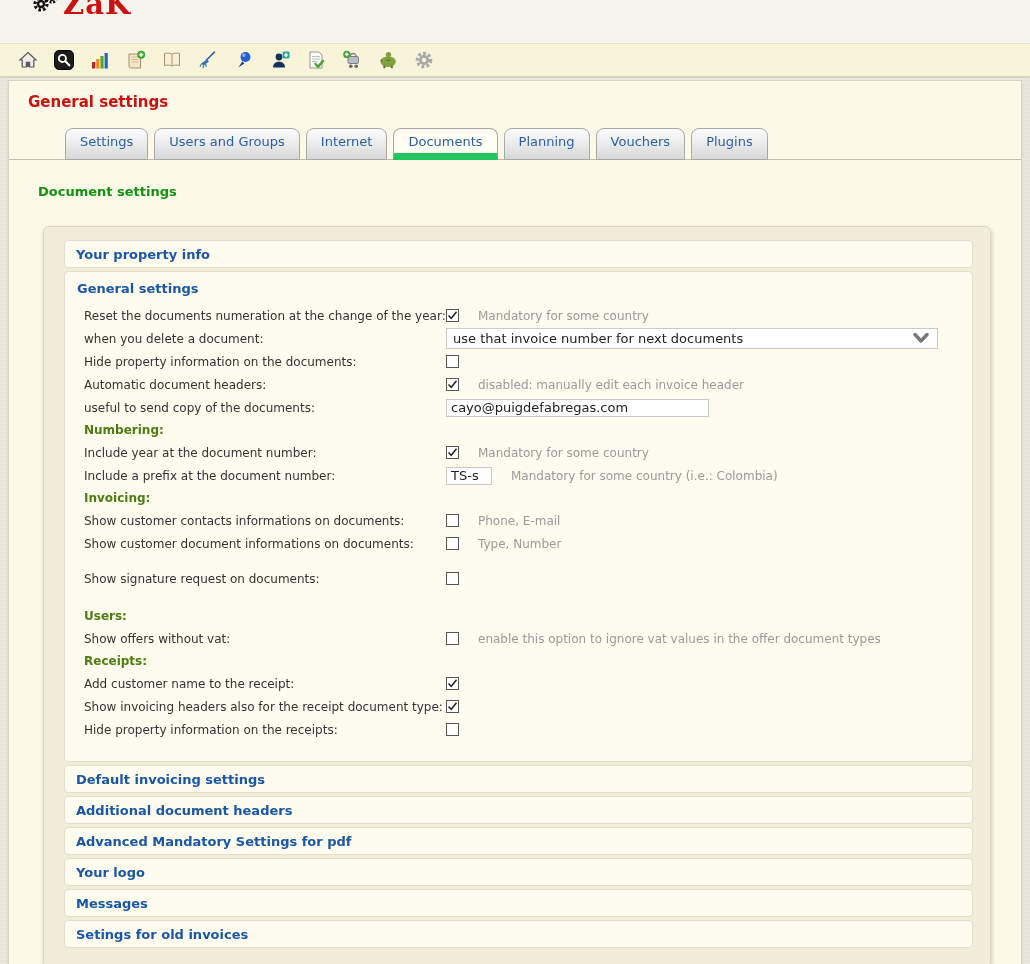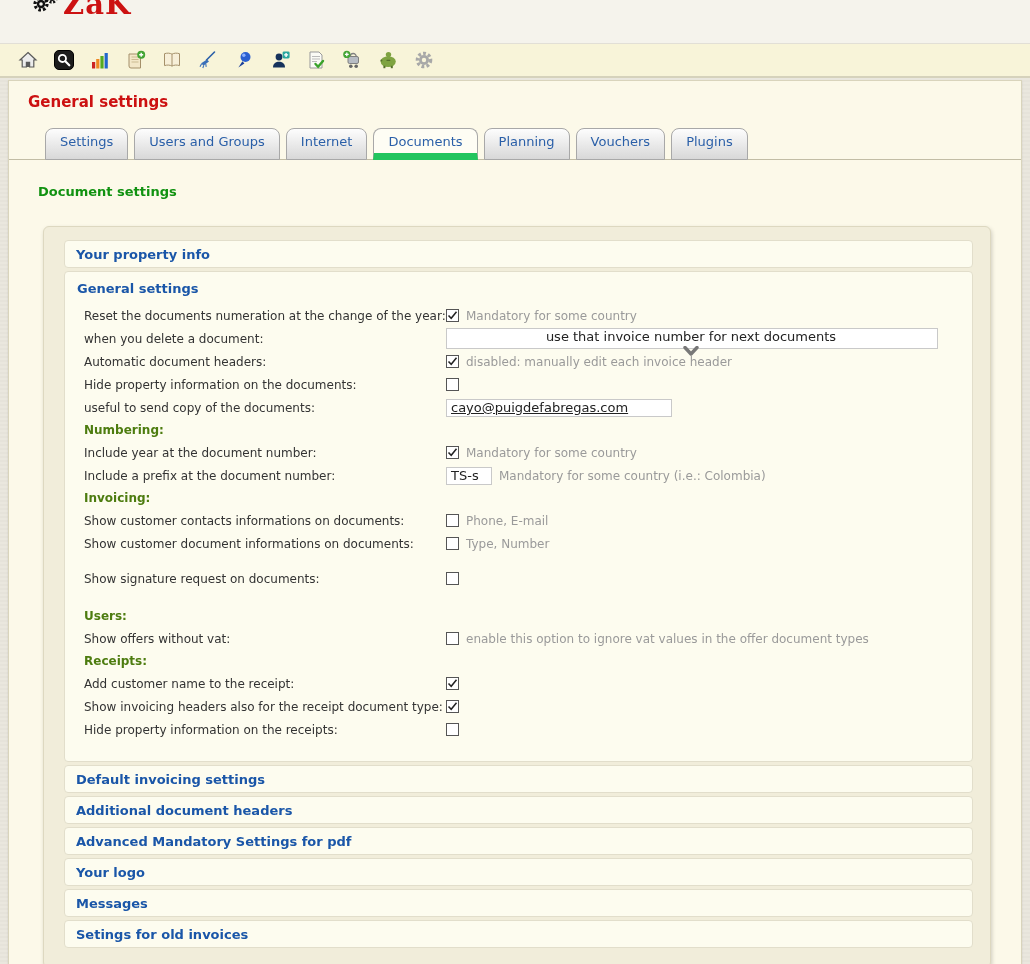--- a/index.html
+++ b/index.html
@@ -19,21 +19,21 @@
   .toolbar { height:34px; background:#f8f4d9; border-bottom:2px solid #d6d2bc;
              display:flex; align-items:center; gap:15px; padding-left:17px; }
   .tool-icon { width:21px; height:21px; display:inline-flex; align-items:center; justify-content:center; cursor:pointer; }
   .tool-icon svg { width:20px; height:20px; }
   
   .page-bg { padding:2px 8px 10px; }
   .wrapper { background:#fcf9e9; border:1px solid #d9d4bc; border-radius:0;
              min-height:880px; box-shadow:0 1px 2px rgba(0,0,0,.10); }
   .page-title { margin:12px 0 0 19px; font-size:15px; font-weight:bold; color:#cc1111; }
   
-  .tabs { margin-top:17px; padding-left:36px; border-bottom:1px solid #c2bda5; display:flex; gap:6px; }
+  .tabs { margin-top:17px; padding-left:56px; border-bottom:1px solid #c2bda5; display:flex; gap:6px; }
   .tab { padding:5px 14px 4px; font-size:13px; color:#2a5fa8;
          background:linear-gradient(#fdfdfd,#d8d8d8);
          border:1px solid #a8a8a8; border-radius:8px 8px 0 0;
          margin-bottom:-1px; border-bottom:1px solid #a8a8a8; cursor:pointer; white-space:nowrap; }
   .tab.active { background:#fefdf4; border-bottom:7px solid #22c55e; }
   
   .subtitle { margin:24px 0 0 29px; font-size:13px; font-weight:bold; color:#119211; }
   .accordion { margin:27px 30px 14px 34px; background:#f1edda; border:1px solid #ddd8c0;
                border-radius:6px; box-shadow:1px 2px 4px rgba(0,0,0,.18);
                padding:13px 17px 16px 20px; }
@@ -41,21 +41,21 @@
              margin-bottom:3px; display:flex; align-items:center; padding-left:11px;
              font-size:13px; font-weight:bold; color:#1a56a8; cursor:pointer; }
   .acc-panel { background:#fdfcef; border:1px solid #e2decb; border-radius:4px;
                margin-bottom:3px; padding:7px 12px 20px; }
   .panel-title { font-size:13px; font-weight:bold; color:#1a56a8; margin:2px 0 8px; }
   
   .row { display:flex; align-items:center; min-height:23px; padding-left:7px; }
   .row-label { width:362px; flex:none; font-size:12px; color:#333; }
   .row-section { font-size:12px; font-weight:bold; color:#4d7c0f; min-height:22px;
                  display:flex; align-items:center; padding-left:7px; }
-  .ctrl { display:flex; align-items:center; }
+  .ctrl { display:flex; align-items:center;gap:12px; }
   .cb { width:13px; height:13px; border:1px solid #555; background:#fff; flex:none;
         display:inline-flex; align-items:center; justify-content:center; cursor:pointer; }
   .note { font-size:12px; color:#9a9a9a; margin-left:7px; white-space:nowrap; }
   .sel { width:492px; height:21px; background:#fff; border:1px solid #c9c9c9;
          display:flex; align-items:center; justify-content:space-between;
          padding:0 8px 0 6px; font-size:13px; color:#222; cursor:pointer; }
   .tbox { height:18px; background:#fff; border:1px solid #c9c9c9; font-size:13px;
           color:#222; display:flex; align-items:center; padding:0 4px; cursor:text;
           overflow:hidden; white-space:nowrap; }
 </style>
@@ -199,49 +199,49 @@
                   <svg width="11" height="11" viewBox="0 0 11 11">
                     <path d="M1.5 5.5 L4.2 8.3 L9.5 1.8" fill="none" stroke="#222" stroke-width="1.5"></path>
                   </svg>
                 </span>
                 <span class="note">Mandatory for some country</span>
               </div>
             </div>
             <div class="row">
               <div class="row-label">when you delete a document:</div>
               <div class="ctrl">
-                <div class="sel" style="width: 492px; flex-direction: column;">
+                <div class="sel" style="width: 492px;">
                   <span>use that invoice number for next documents</span>
                   <span><svg width="16" height="10" viewBox="0 0 16 10">
                       <path d="M2 1.5 L8 8 L14 1.5" fill="none" stroke="#787878" stroke-width="3.4" stroke-linecap="round" stroke-linejoin="round"></path>
                     </svg></span>
                 </div>
               </div>
             </div>
             <div class="row">
+              <div class="row-label">Hide property information on the documents:</div>
+              <div class="ctrl">
+                <span class="cb"></span>
+              </div>
+            </div>
+            <div class="row">
               <div class="row-label">Automatic document headers:</div>
               <div class="ctrl">
                 <span class="cb">
                   <svg width="11" height="11" viewBox="0 0 11 11">
                     <path d="M1.5 5.5 L4.2 8.3 L9.5 1.8" fill="none" stroke="#222" stroke-width="1.5"></path>
                   </svg>
                 </span>
                 <span class="note">disabled: manually edit each invoice header</span>
               </div>
             </div>
             <div class="row">
-              <div class="row-label">Hide property information on the documents:</div>
-              <div class="ctrl">
-                <span class="cb"></span>
-              </div>
-            </div>
-            <div class="row">
               <div class="row-label">useful to send copy of the documents:</div>
               <div class="ctrl">
-                <div class="tbox" style="width: 226px; text-decoration: underline;">cayo@puigdefabregas.com</div>
+                <div class="tbox" style="width: 263px;">cayo@puigdefabregas.com</div>
               </div>
             </div>
             <div class="row-section">Numbering:</div>
             <div class="row">
               <div class="row-label">Include year at the document number:</div>
               <div class="ctrl">
                 <span class="cb">
                   <svg width="11" height="11" viewBox="0 0 11 11">
                     <path d="M1.5 5.5 L4.2 8.3 L9.5 1.8" fill="none" stroke="#222" stroke-width="1.5"></path>
                   </svg>

